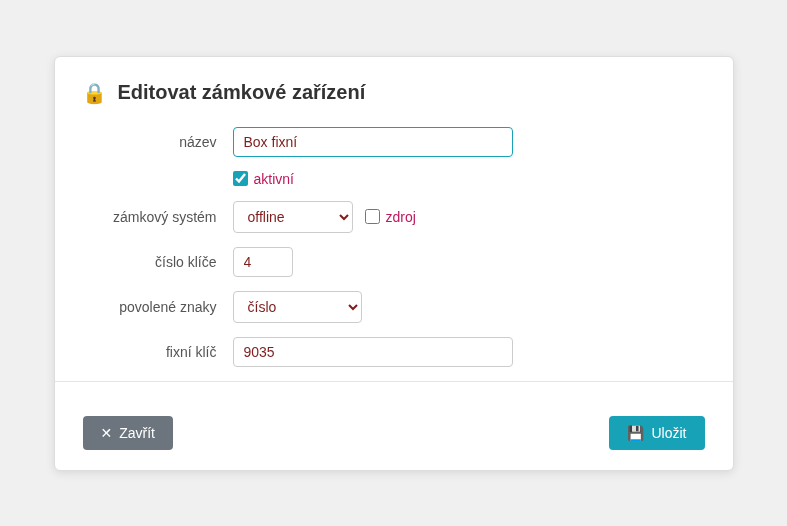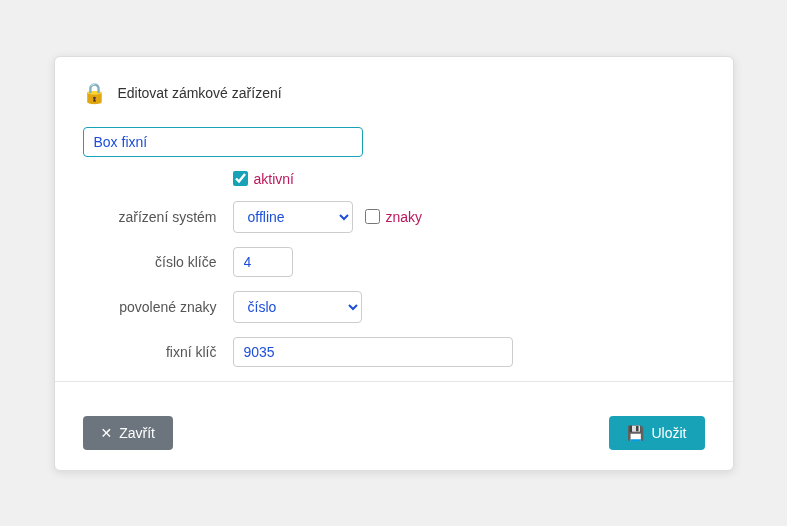--- a/index.html
+++ b/index.html
@@ -21,22 +21,22 @@
       width: 680px;
       box-shadow: 0 2px 10px rgba(0,0,0,0.1);
     }
     .modal-header {
       display: flex;
       align-items: center;
       gap: 10px;
       margin-bottom: 22px;
     }
     .modal-title {
-      font-size: 14px;
-      font-weight: 400;
+      font-size: 20px;
+      font-weight: 700;
       color: #333;
       text-align: center;
     }
     .lock-icon {
       font-size: 20px;
       color: #555;
     }
     .form-row {
       display: flex;
       align-items: center;
@@ -48,21 +48,21 @@
       padding-right: 16px;
       color: #555;
       font-size: 14px;
     }
     .form-control {
       border: 1px solid #ccc;
       border-radius: 4px;
       padding: 6px 10px;
       font-size: 14px;
       outline: none;
-      color: #1d4ed8;
+      color: #7f1d1d;
     }
     input.form-control {
       min-width: 280px;
     }
     input.form-control.active-border {
       border-color: #17a2b8;
     }
     select.form-control {
       min-width: 120px;
       background: #fff;
@@ -140,39 +140,40 @@
 </head>
 <body>
 
 <div class="modal">
   <div class="modal-header">
     <span class="lock-icon">🔒</span>
     <h2 class="modal-title">Editovat zámkové zařízení</h2>
   </div>
 
   <div class="form-row">
+    <label class="form-label">název</label>
     <input class="form-control active-border" type="text" value="Box fixní" style="">
   </div>
 
   <div class="aktivni-row">
     <input type="checkbox" id="aktivni" checked="" style="">
     <label for="aktivni" class="checkbox-label">aktivní</label>
   </div>
 
 
   <div class="form-row">
-    <label class="form-label">zařízení systém</label>
+    <label class="form-label">zámkový systém</label>
     <div class="inline-group">
       <select class="form-control">
         <option value="offline">offline</option>
         <option value="online">online</option>
       </select>
       <div class="checkbox-row">
         <input type="checkbox" id="online" style="">
-        <label for="online" class="checkbox-label">znaky</label>
+        <label for="online" class="checkbox-label">zdroj</label>
       </div>
     </div>
   </div>
 
   <div class="form-row">
     <label class="form-label">číslo klíče</label>
     <input class="form-control short" type="text" value="4" style="">
   </div>
 
 

